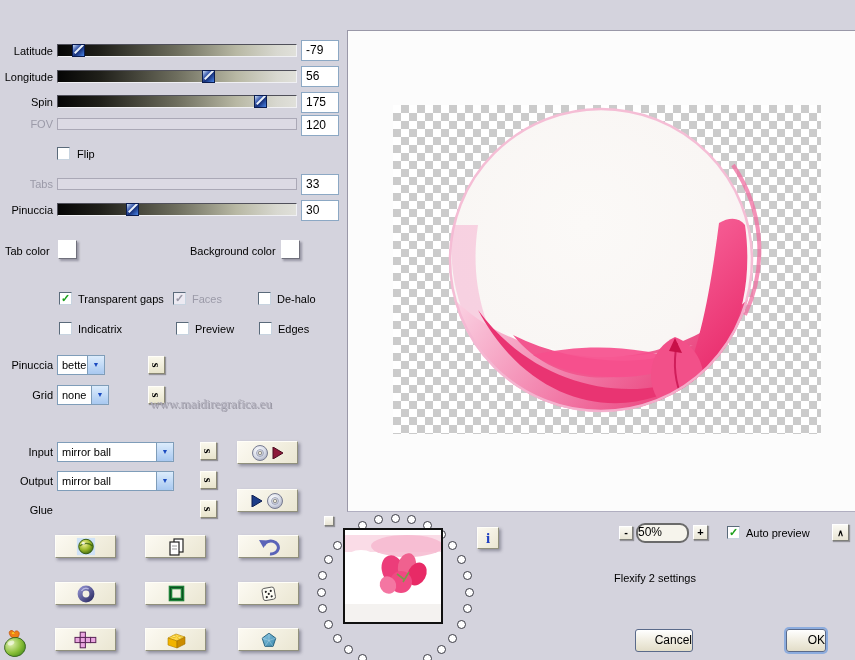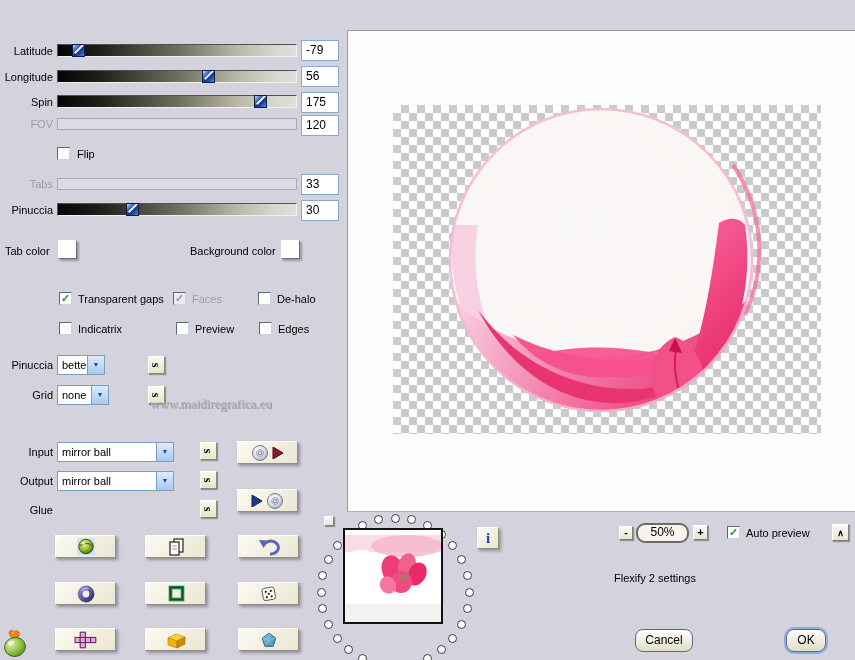--- a/index.html
+++ b/index.html
@@ -73,23 +73,23 @@
     box-shadow:2px 2px 3px rgba(40,40,60,.4);
     display:flex;align-items:center;justify-content:center;gap:3px;
   }
   
   .swatch{
     width:19px;height:19px;box-sizing:border-box;border:1px solid;
     border-color:#fff #70707c #70707c #fff;box-shadow:2px 2px 2px rgba(40,40,60,.35);
   }
   
   .xpbtn{
-    box-sizing:border-box;border:1px solid #5a6a8a;border-radius:8px;
+    box-sizing:border-box;border:1px solid #5a6a8a;border-radius:3px;
     background:linear-gradient(180deg,#ffffff,#f2efe4 45%,#e2ddc8);
-    text-align:center;font-size:12px;line-height:20px;
+    text-align:right;font-size:12px;line-height:20px;
   }
   .xpbtn.default{box-shadow:0 0 0 2px #8cacdE;}
   
   .wm1{font-family:"Liberation Serif",serif;font-style:italic;font-size:22px;letter-spacing:2px;color:#b5b3c0;
        text-shadow:1px 1px 0 #97959f, -1px -1px 0 #e4e2ea;}
   .wm2{font-family:"Liberation Serif",serif;font-size:13px;color:#b0aebb;text-shadow:1px 1px 0 #9a98a4;}
   
   .panel{
     left:347px;top:30px;width:508px;height:482px;background:#fcfcfc;
     border-left:1px solid #9a98a8;border-top:1px solid #9a98a8;border-bottom:1px solid #b0aec0;box-sizing:border-box;
@@ -102,21 +102,21 @@
   .dot{
     position:absolute;width:9px;height:9px;border-radius:50%;
     background:#fff;border:1px solid #3a3a44;box-sizing:border-box;
   }
   .thumbimg{
     left:343px;top:528px;width:100px;height:96px;box-sizing:border-box;
     border:2px solid #101010;background:#fff;z-index:5;
   }
   .pill{
     box-sizing:border-box;border:2px solid #6a6a6a;border-radius:9px;background:#f6f4ec;
-    text-align:center;font-size:12px;line-height:15px;
+    font-size:12px;line-height:15px;
   }
   .smallsq{
     width:14px;height:14px;box-sizing:border-box;
     background:linear-gradient(180deg,#fbfaf4,#e8e4d4);
     border:1px solid;border-color:#fff #80807a #80807a #fff;box-shadow:1px 1px 1px rgba(0,0,0,.3);
     text-align:center;font-weight:bold;font-size:11px;line-height:11px;
   }
   .plainlbl{line-height:13px;}
 </style>
 </head>

